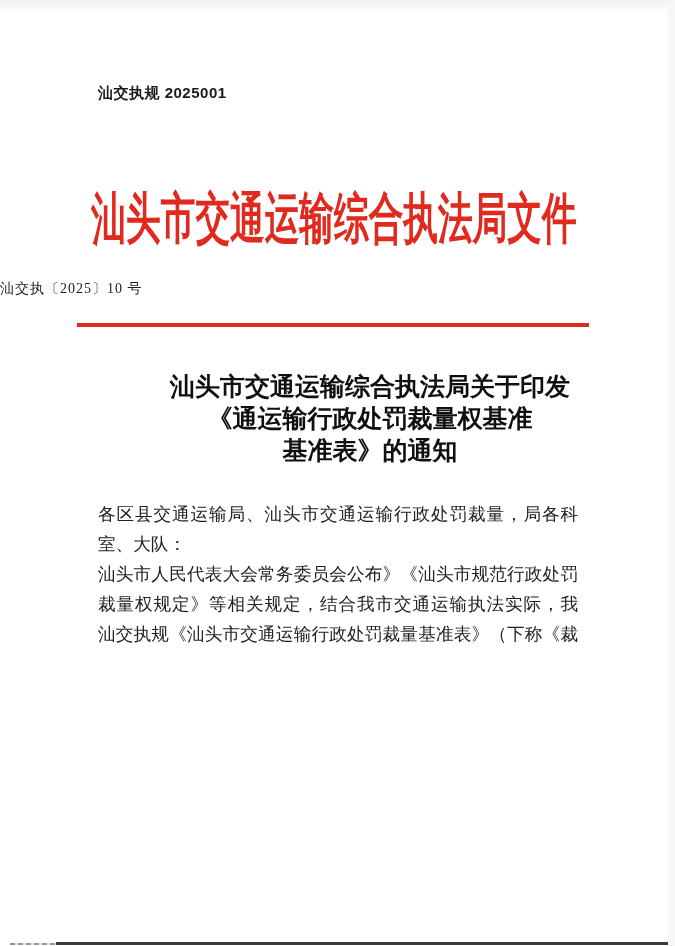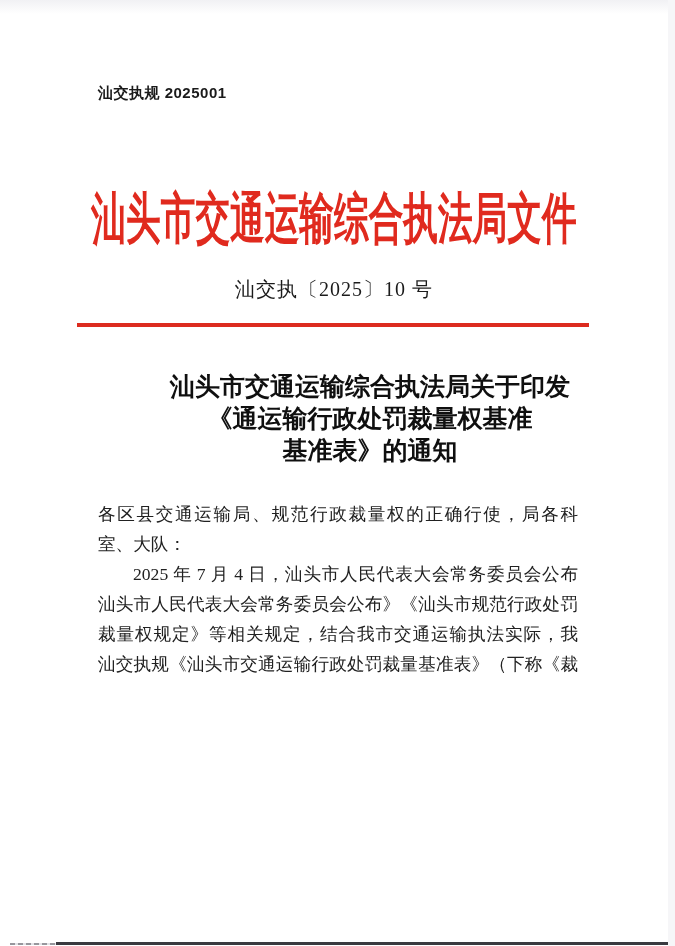--- a/index.html
+++ b/index.html
@@ -53,22 +53,22 @@
     color: #e02a1e;
     white-space: nowrap;
     transform: translateX(-50%) scaleX(0.63);
     transform-origin: center;
   }
   .issue-number {
     position: absolute;
     top: 278px;
     left: 0;
     width: 668px;
-    text-align: center;
-    font-size: 20px;
+    text-align: left;
+    font-size: 14px;
     line-height: 22px;
     letter-spacing: 1px;
     color: #1b1b1b;
   }
   .red-rule {
     position: absolute;
     top: 323px;
     left: 77px;
     width: 512px;
     height: 4px;
@@ -140,23 +140,22 @@
 
   <div class="red-rule"></div>
 
   <div class="notice-title">
     <div>汕头市交通运输综合执法局关于印发</div>
     <div>《通运输行政处罚裁量权基准</div>
     <div>基准表》的通知</div>
   </div>
 
   <div class="body-text">
-    <div class="line">各区县交通运输局、规范行政裁量权的正确行使，局各科</div>
+    <div class="line">各区县交通运输局、汕头市交通运输行政处罚裁量，局各科</div>
     <div class="line short">室、大队：</div>
-    <div class="line indent">2025 年 7 月 4 日，汕头市人民代表大会常务委员会公布</div>
     <div class="line">汕头市人民代表大会常务委员会公布》《汕头市规范行政处罚</div>
     <div class="line">裁量权规定》等相关规定，结合我市交通运输执法实际，我</div>
     <div class="line">汕交执规《汕头市交通运输行政处罚裁量基准表》（下称《裁</div>
   </div>
 
   <div class="bottom-dashes"></div>
   <div class="bottom-solid"></div>
 
 </div>
 

